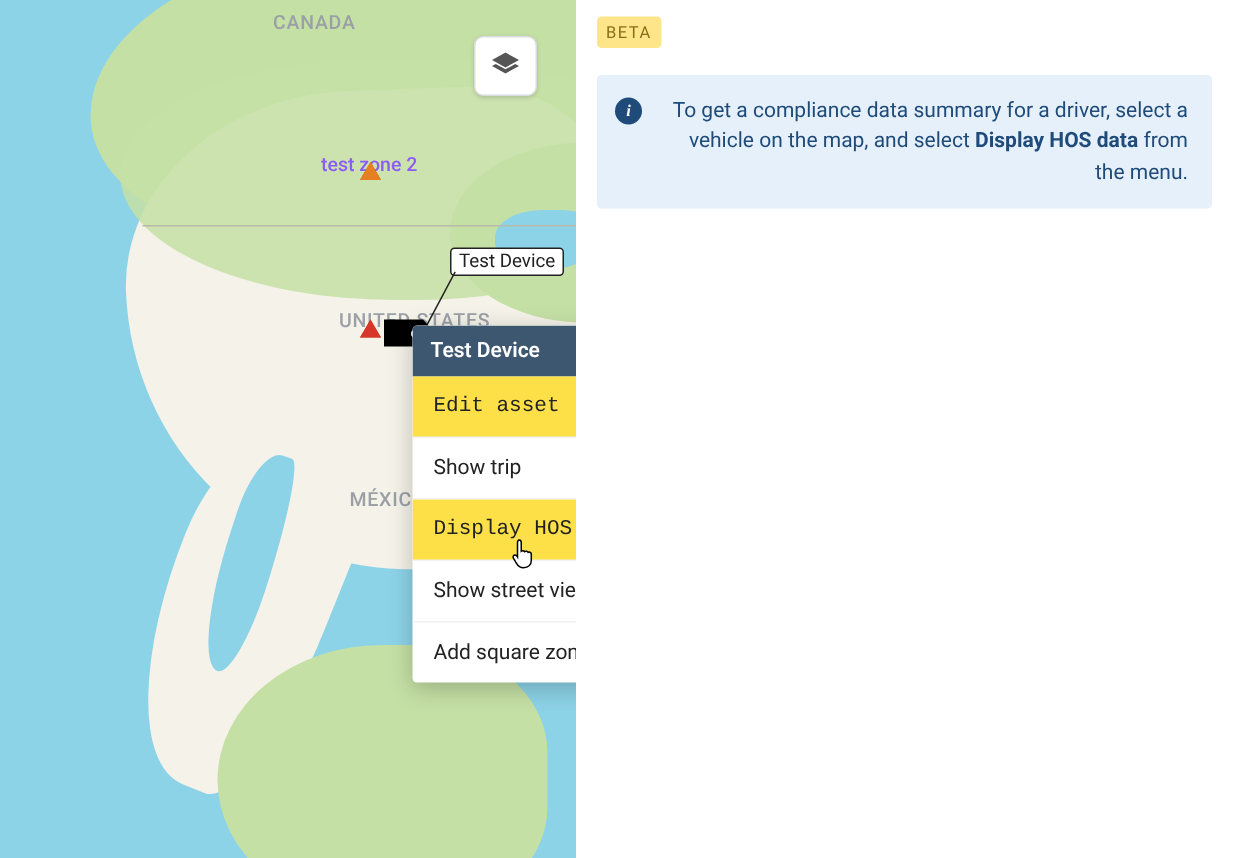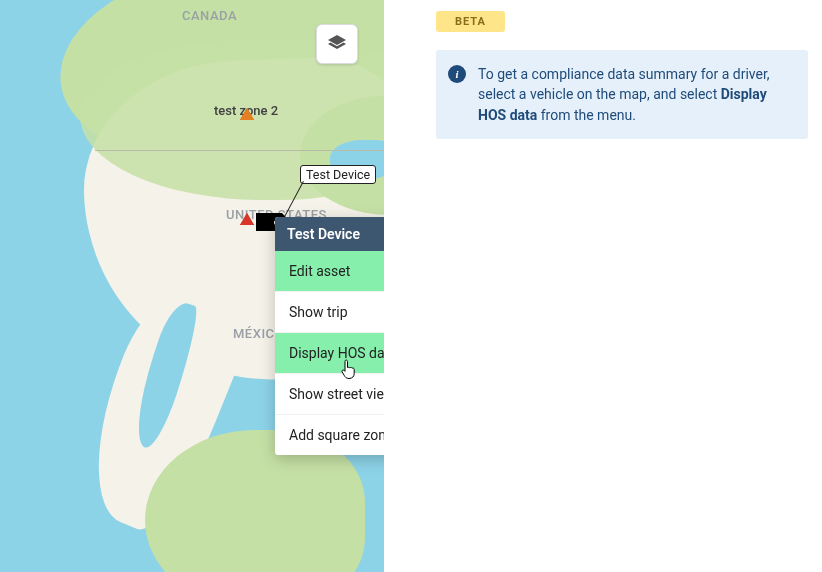--- a/index.html
+++ b/index.html
@@ -1,58 +1,58 @@
 <!DOCTYPE html>
 <html><head>
 <meta charset="utf-8">
 <style>
   * { box-sizing: border-box; margin: 0; padding: 0; }
   html, body { width: 822px; height: 572px; font-family: -apple-system, BlinkMacSystemFont, "Segoe UI", Roboto, Arial, sans-serif; overflow: hidden; background: #fff; }
-  .app { display: flex; width: 100%; height: 100%; gap: 38px; }
+  .app { display: flex; width: 100%; height: 100%; }
 
   
   .map-pane { position: relative; width: 384px; height: 572px; overflow: hidden; }
   .map-bg { position: absolute; inset: 0; }
   .ocean { position:absolute; inset:0; background:#8dd3e8; }
   
   .land { position:absolute; background:#f5f2e9; }
   .green { position:absolute; background:#c5e0a5; }
 
   .map-label { position:absolute; color:#9aa0a6; font-size:13px; font-weight:500; letter-spacing:0.5px; pointer-events:none; }
 
-  .zone-label { position:absolute; color:#404040; font-size:13px; font-weight:500; pointer-events:none; }
+  .zone-label { position:absolute; color:#8b5cf6; font-size:13px; font-weight:500; pointer-events:none; }
 
   .warn-tri { position:absolute; width:0;height:0;border-left:7px solid transparent;border-right:7px solid transparent;border-bottom:12px solid #e67e22; filter: drop-shadow(0 0 0.5px #b35400);}
   .warn-tri.red { border-bottom-color:#d9362b; }
 
   .device-tooltip { position:absolute; background:#fff; border:1px solid #222; border-radius:3px; padding:1px 5px; font-size:12.5px; color:#222; white-space:nowrap; }
   .leader-line { position:absolute; width:1px; background:#222; transform-origin:top left; }
 
   .vehicle-marker { position:absolute; width:26px; height:18px; background:#000; }
   .vehicle-marker::after { content:""; position:absolute; right:-8px; top:0; width:0;height:0; border-top:9px solid transparent; border-bottom:9px solid transparent; border-left:8px solid #000; }
   .vehicle-dot { position:absolute; width:5px;height:5px;border-radius:50%; background:#fff; top:6.5px; left:18px;}
 
   .layers-btn { position:absolute; top:24px; right:26px; width:42px; height:40px; background:#fff; border:1px solid #d9dde2; border-radius:6px; box-shadow:0 1px 3px rgba(0,0,0,.15); display:flex; align-items:center; justify-content:center; cursor:pointer; }
   .layers-btn svg { width:24px; height:24px; }
 
   
   .ctx { position:absolute; width:168px; background:#fff; border-radius:3px; box-shadow:0 4px 16px rgba(0,0,0,.22); overflow:hidden; }
   .ctx-header { background:#3e5771; color:#fff; font-size:14px; font-weight:600; padding:9px 12px; display:flex; align-items:center; justify-content:space-between; }
   .ctx-item { font-size:14px; color:#222; padding:12px 14px; cursor:pointer; border-bottom:1px solid #f1f1f1; }
   .ctx-item:last-child { border-bottom:none; }
-  .ctx-item.hover { background:#86efac; }
+  .ctx-item.hover { background:#fde047;font-family:Liberation Mono, monospace; }
 
   .cursor-pointer { position:absolute; pointer-events:none; }
 
   
   .right-pane { flex:1; padding:10px 14px 0 14px; height:572px; }
-  .beta-badge { display:inline-block; background:#ffe58a; color:#8a6d1a; font-size:11px; font-weight:700; letter-spacing:1px; padding:4px 19px; border-radius:3px; }
+  .beta-badge { display:inline-block; background:#ffe58a; color:#8a6d1a; font-size:11px; font-weight:400; letter-spacing:1px; padding:4px 6px; border-radius:3px; }
   .info-box { margin-top:18px; background:#e6f0fa; border-radius:3px; padding:14px 16px 14px 12px; display:flex; gap:12px; }
   .info-icon { flex:none; width:18px; height:18px; border-radius:50%; background:#1e4b7a; color:#fff; font-size:11px; font-weight:700; display:flex; align-items:center; justify-content:center; font-style:italic; font-family:Georgia,serif; margin-top:1px;}
-  .info-text { color:#1e4b7a; font-size:14px; line-height:1.45; }
+  .info-text { color:#1e4b7a; font-size:14px; line-height:1.45;text-align:right; }
   .info-text b { font-weight:700; }
 </style>
 </head>
 <body>
 
 <div class="app">
   <div class="map-pane">
     <div class="map-bg">
       <div class="ocean"></div>
 

